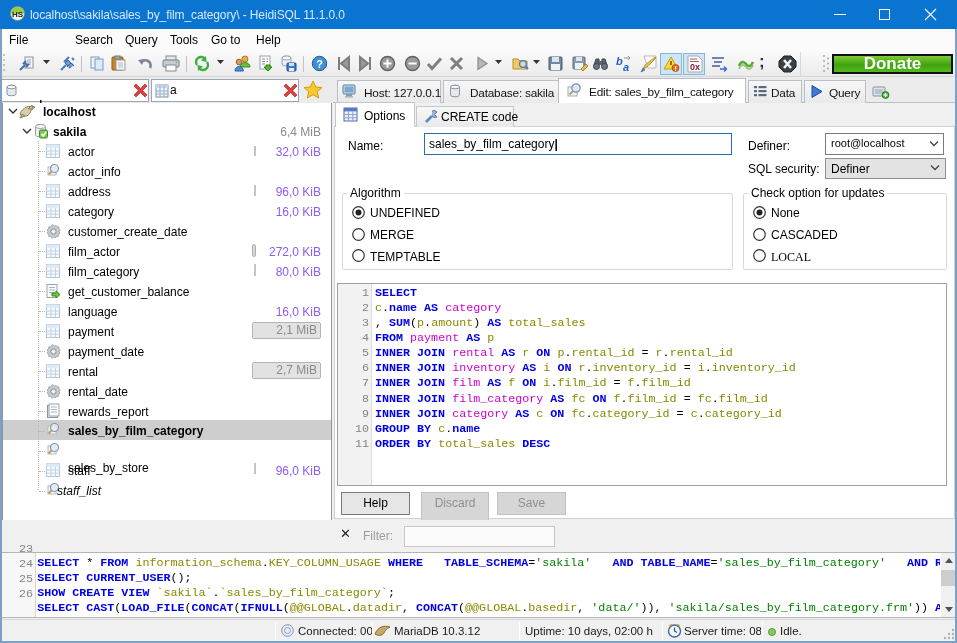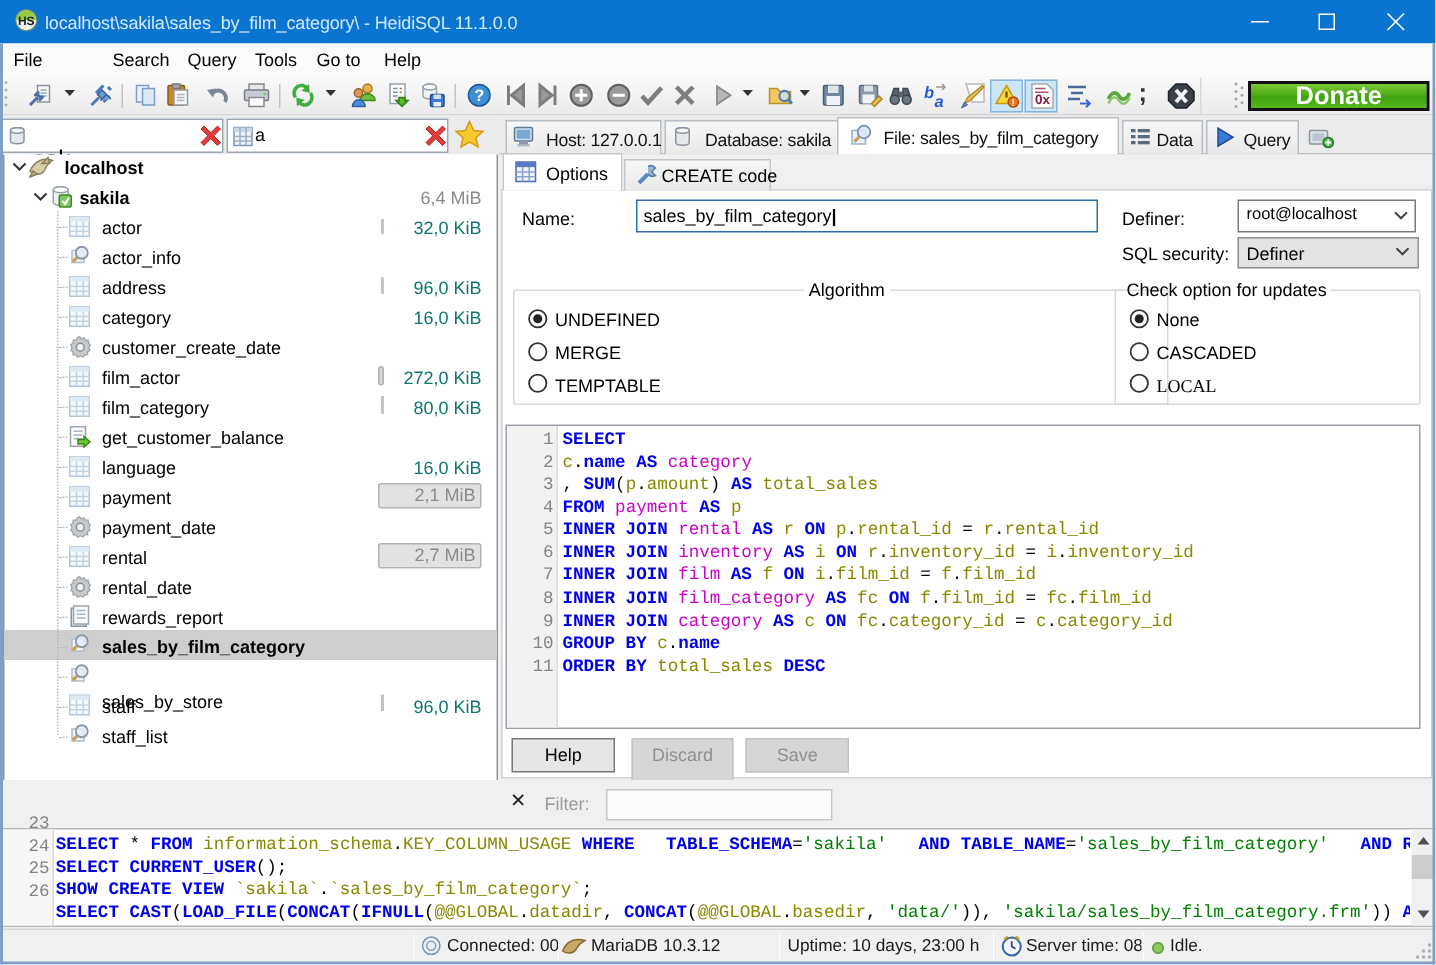--- a/index.html
+++ b/index.html
@@ -299,21 +299,21 @@
 .tablbl { position:absolute; top:5px; white-space:nowrap; }
 </style>
 <div class="abs" style="left:333px;top:102px;width:624px;height:1px;background:#b9bfc5;"></div>
 <div class="tab" style="left:337px;width:104px;">
       <span class="tablbl" style="left:26px;">Host: 127.0.0.1</span>
     </div>
 <div class="tab" style="left:443px;width:134px;">
       <span class="tablbl" style="left:26px;">Database: sakila</span>
     </div>
 <div class="tab" style="left:558px;top:78px;height:25px;width:188px;background:#fff;">
-      <span class="tablbl" style="left:30px;top:6px;">File: sales_by_film_category</span>
+      <span class="tablbl" style="left:30px;top:6px;">Edit: sales_by_film_category</span>
     </div>
 <div class="tab" style="left:748px;width:54px;">
       <span class="tablbl" style="left:22px;">Data</span>
     </div>
 <div class="tab" style="left:804px;width:62px;">
       <span class="tablbl" style="left:24px;">Query</span>
     </div>
 
 <svg class="abs" style="left:342px;top:84px;" width="16" height="15" viewBox="0 0 16 15">
  <rect x="1" y="1" width="12" height="9" rx="1" fill="#cfe0f0" stroke="#5a7a9a"></rect>
@@ -348,21 +348,21 @@
  <rect x="3" y="5" width="8" height="5" fill="#b8c4d0"></rect>
  <circle cx="13.5" cy="11" r="3.4" fill="#4ab84a" stroke="#1f7a1f"></circle>
  <path d="M13.5,9 V13 M11.5,11 H15.5" stroke="#fff" stroke-width="1.2"></path>
 </svg>
 </div>
 
 <div class="abs" style="left:2px;top:103px;width:330px;height:425px;background:#fff;border:1px solid #8f969e;border-top:none;"></div>
 <div id="tree">
 <style>
 .trow { position:absolute; font-size:12px; color:#000; }
-.tsz { position:absolute; font-size:12px; color:#0f766e; text-align:right; width:70px; left:251px; }
+.tsz { position:absolute; font-size:12px; color:#8b5cf6; text-align:right; width:70px; left:251px; }
 </style>
 <svg width="0" height="0" style="position:absolute;">
 <defs>
 <symbol id="i-tbl" viewBox="0 0 16 16">
  <rect x="1.5" y="1.5" width="13" height="13" fill="#f6fafd" stroke="#b4c6da"></rect>
  <rect x="1.5" y="1.5" width="13" height="3.2" fill="#dde9f4"></rect>
  <g stroke="#c2d2e4" stroke-width="1">
             <line x1="6" y1="4.7" x2="6" y2="14.5"></line>
             <line x1="10.5" y1="4.7" x2="10.5" y2="14.5"></line>
             <line x1="1.5" y1="8" x2="14.5" y2="8"></line>
@@ -527,21 +527,21 @@
     <div class="trow" style="left:68px;top:461px;">sales_by_store</div>
 <svg class="abs" style="left:45px;top:462px;" width="16" height="16">
       <use href="#i-tbl"></use>
     </svg>
     <div class="trow" style="left:68px;top:463.5px;">staff</div>
     <div class="tsz" style="top:464px;">96,0 KiB</div>
 <div class="abs" style="left:254px;top:463px;width:2px;height:11px;background:#c4c4c4;"></div>
 <svg class="abs" style="left:45px;top:482px;" width="16" height="16">
       <use href="#i-vw"></use>
     </svg>
-    <div class="trow" style="left:68px;top:483.5px;">staff_list</div>
+    <div class="trow" style="left:57px;top:483.5px;font-style:italic;">staff_list</div>
 </div>
 
 <div class="abs" style="left:333px;top:103px;width:624px;height:417px;background:#f0f0f0;"></div>
 <div class="abs" style="left:334px;top:126px;width:621px;height:393px;background:#fff;border:1px solid #d0d0d0;"></div>
 <div id="subtabs">
 <div class="abs" style="left:416px;top:106px;width:98px;height:21px;background:linear-gradient(#f7f7f7,#e9e9e9);border:1px solid #c3c8cd;border-bottom:none;"></div>
 <div class="abs" style="left:335px;top:102px;width:80px;height:25px;background:#fff;border:1px solid #c3c8cd;border-bottom:none;"></div>
 <svg class="abs" style="left:343px;top:107px;" width="15" height="15" viewBox="0 0 15 15">
  <rect x="1" y="1" width="13" height="13" fill="#eef4fa" stroke="#4a6ab8"></rect>
  <rect x="1" y="1" width="13" height="3.4" fill="#5a7ac8"></rect>
@@ -569,21 +569,21 @@
 <svg class="abs" style="left:929px;top:141px;" width="10" height="6">
       <path d="M1,0.5 L5,4.5 L9,0.5" stroke="#444" stroke-width="1.3" fill="none"></path>
     </svg>
 <div class="abs" style="left:748px;top:162px;font-size:12px;">SQL security:</div>
 <div class="abs" style="left:825px;top:158px;width:121px;height:21px;background:#e3e3e3;border:1px solid #8a9096;"></div>
 <div class="abs" style="left:831px;top:162px;font-size:12px;">Definer</div>
 <svg class="abs" style="left:930px;top:165px;" width="10" height="6">
       <path d="M1,0.5 L5,4.5 L9,0.5" stroke="#444" stroke-width="1.3" fill="none"></path>
     </svg>
 
-<fieldset class="abs" style="left:342px;top:186px;width:437px;height:84px;border:1px solid #d5d9dd;border-radius:2px;text-align:center;">
+<fieldset class="abs" style="left:342px;top:186px;width:391px;height:84px;border:1px solid #d5d9dd;border-radius:2px;">
 <legend style="font-size:12px;margin-left:4px;padding:0 3px;">Algorithm</legend>
 </fieldset>
 <fieldset class="abs" style="left:743px;top:186px;width:204px;height:84px;border:1px solid #d5d9dd;border-radius:2px;">
 <legend style="font-size:12px;margin-left:4px;padding:0 3px;">Check option for updates</legend>
 </fieldset>
 <svg class="abs" style="left:352px;top:206px;" width="14" height="14">
       <circle cx="6.5" cy="6.5" r="5.8" fill="#fff" stroke="#333" stroke-width="1.2"></circle>
       <circle cx="6.5" cy="6.5" r="3" fill="#222"></circle>
     </svg>
 <div class="abs" style="left:370px;top:206px;font-size:12px;">UNDEFINED</div>
@@ -674,21 +674,21 @@
       <circle cx="6.5" cy="6.5" r="5.8" fill="#e8eef4" stroke="#7a92aa"></circle>
       <circle cx="6.5" cy="6.5" r="3" fill="none" stroke="#8aa2ba"></circle>
     </svg>
 <div class="stxt" style="left:298px;width:74px;">Connected: 00</div>
 <div class="sdiv" style="left:372px;"></div>
 <svg class="abs" style="left:374px;top:624px;" width="17" height="13" viewBox="0 0 17 13">
  <path d="M1,10 C4,3 9,1 16,3 C12,5 11,7 10,9 C8,12 4,12 1,10 z" fill="#c8a868" stroke="#8a6a30"></path>
 </svg>
 <div class="stxt" style="left:394px;">MariaDB 10.3.12</div>
 <div class="sdiv" style="left:519px;"></div>
-<div class="stxt" style="left:525px;">Uptime: 10 days, 23:00 h</div>
+<div class="stxt" style="left:525px;">Uptime: 10 days, 02:00 h</div>
 <div class="sdiv" style="left:662px;"></div>
 <svg class="abs" style="left:667px;top:623px;" width="15" height="15">
       <circle cx="7.5" cy="8" r="6" fill="#f4f8fc" stroke="#3a6aaa" stroke-width="1.4"></circle>
       <path d="M7.5,4.5 V8 L10,9.5" stroke="#2a4a8a" stroke-width="1.2" fill="none"></path>
       <path d="M2.5,3 L5,1.5 M12.5,3 L10,1.5" stroke="#c8a020" stroke-width="1.6"></path>
     </svg>
 <div class="stxt" style="left:684px;width:77px;">Server time: 08:</div>
 <div class="sdiv" style="left:762px;"></div>
 <svg class="abs" style="left:768px;top:628px;" width="8" height="8">
       <circle cx="4" cy="4" r="3.5" fill="#8ac860" stroke="#5a9a30"></circle>

